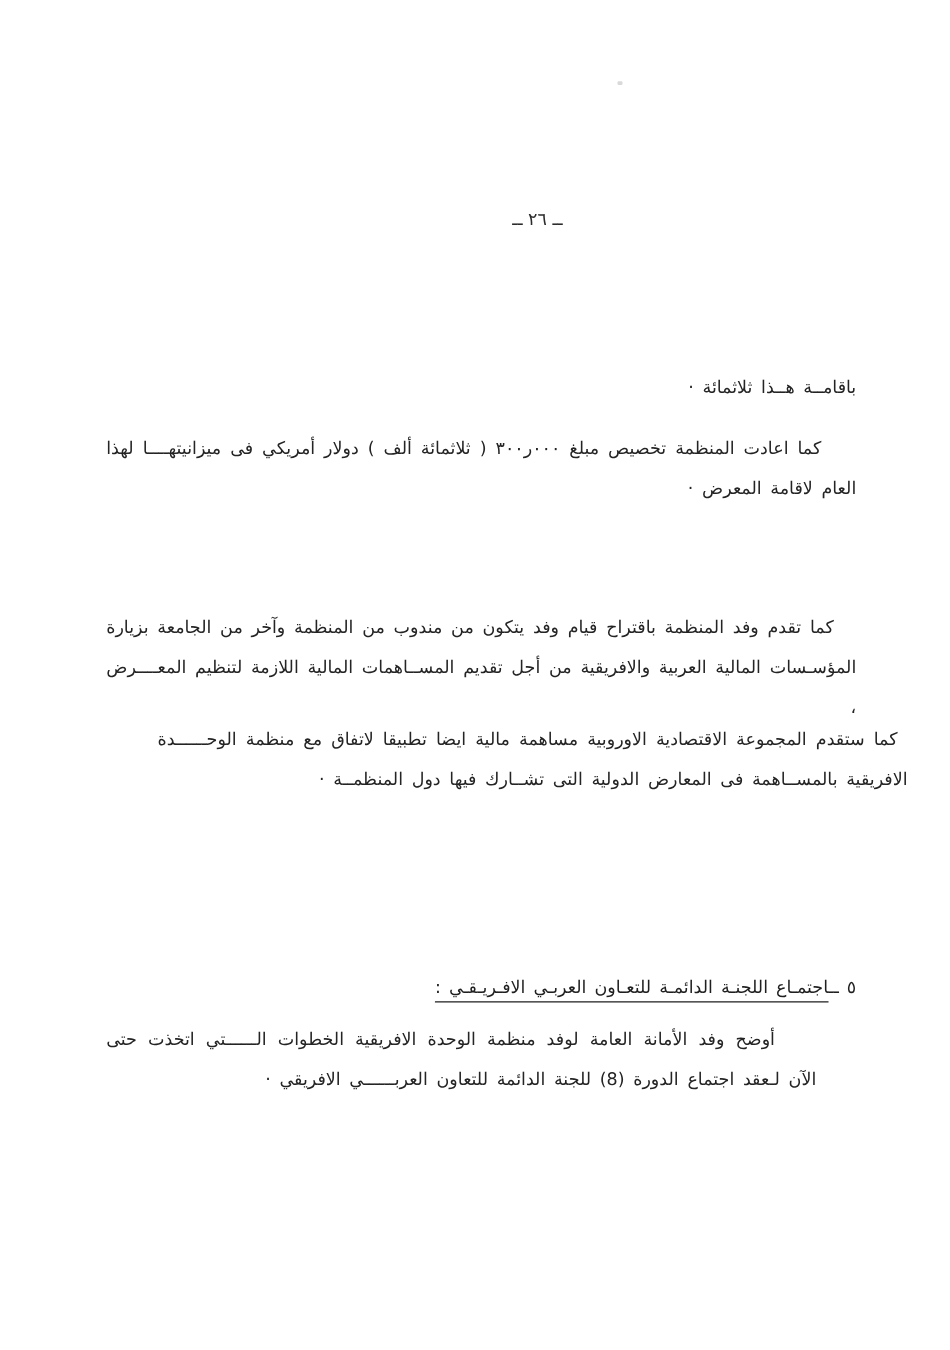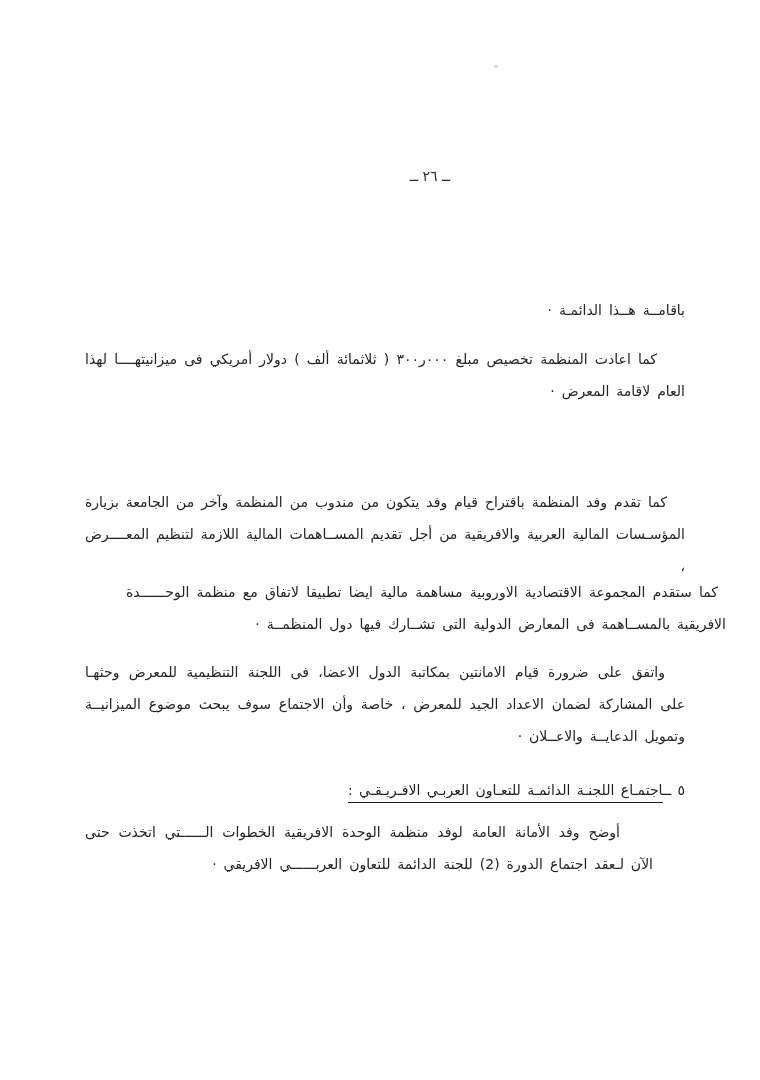--- a/index.html
+++ b/index.html
@@ -64,31 +64,30 @@
 </style>
 </head>
 <body>
 
 <div class="page">
 
   <div class="speck"></div>
 
   <div class="page-number">ــ  ٢٦  ــ</div>
 
-  <div class="para p1">باقامــة هــذا الدائمـة ·</div>
+  <div class="para p1">باقامــة هــذا ثلاثمائة ·</div>
 
   <div class="para p2">كما اعادت المنظمة تخصيص مبلغ ‭٣٠٠ر٠٠٠‬ ( ثلاثمائة ألف ) دولار أمريكي فى ميزانيتهــــا لهذا العام لاقامة المعرض ·</div>
 
 
   <div class="para p4">كما تقدم وفد المنظمة باقتراح قيام وفد يتكون من مندوب من المنظمة وآخر من الجامعة بزيارة المؤسـسات المالية العربية والافريقية من أجل تقديم المســاهمات المالية اللازمة لتنظيم المعــــرض ،</div>
 
   <div class="para p5">كما ستقدم المجموعة الاقتصادية الاوروبية مساهمة مالية ايضا تطبيقا لاتفاق مع منظمة الوحــــــدة الافريقية بالمســاهمة فى المعارض الدولية التى تشــارك فيها دول المنظمــة ·</div>
 
-  <div class="para p6">واتفق على ضرورة قيام الامانتين بمكاتبة الدول الاعضا، فى اللجنة التنظيمية للمعرض وحثهـا على المشاركة لضمان الاعداد الجيد للمعرض ، خاصة وأن الاجتماع سوف يبحث موضوع الميزانيــة وتمويل الدعايــة والاعــلان ·</div>
 
   <div class="heading">
     <span class="h-num">٥ ــ</span><span class="h-title">اجتمـاع اللجنـة الدائمـة للتعـاون العربـي الافـريـقـي :</span>
   </div>
 
-  <div class="para p7">أوضح وفد الأمانة العامة لوفد منظمة الوحدة الافريقية الخطوات الــــــتي اتخذت حتى الآن لـعقد اجتماع الدورة (2) للجنة الدائمة للتعاون العربــــــي الافريقي ·</div>
+  <div class="para p7">أوضح وفد الأمانة العامة لوفد منظمة الوحدة الافريقية الخطوات الــــــتي اتخذت حتى الآن لـعقد اجتماع الدورة (8) للجنة الدائمة للتعاون العربــــــي الافريقي ·</div>
 
 
 </div>
 
 </body></html>

